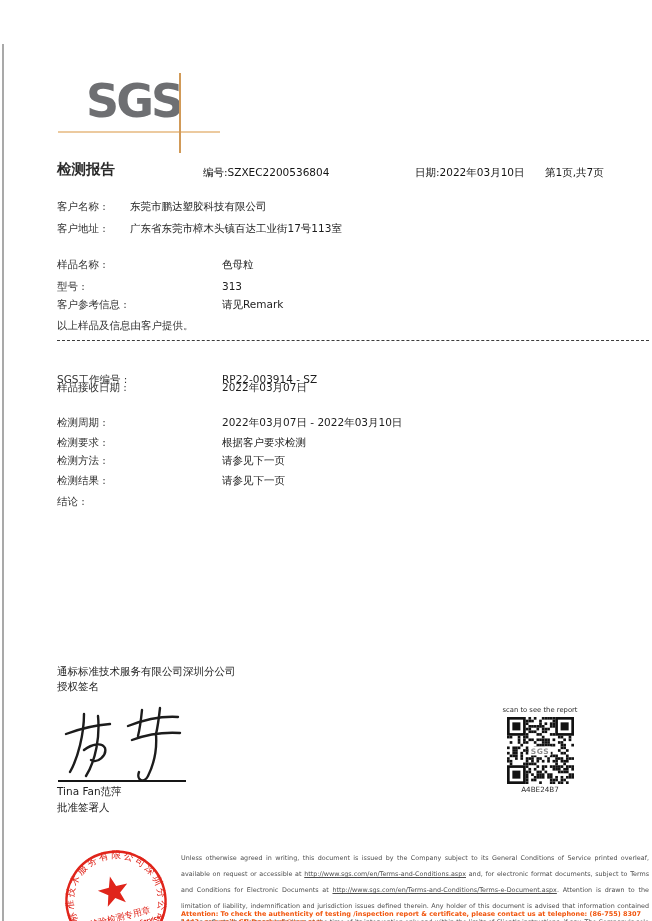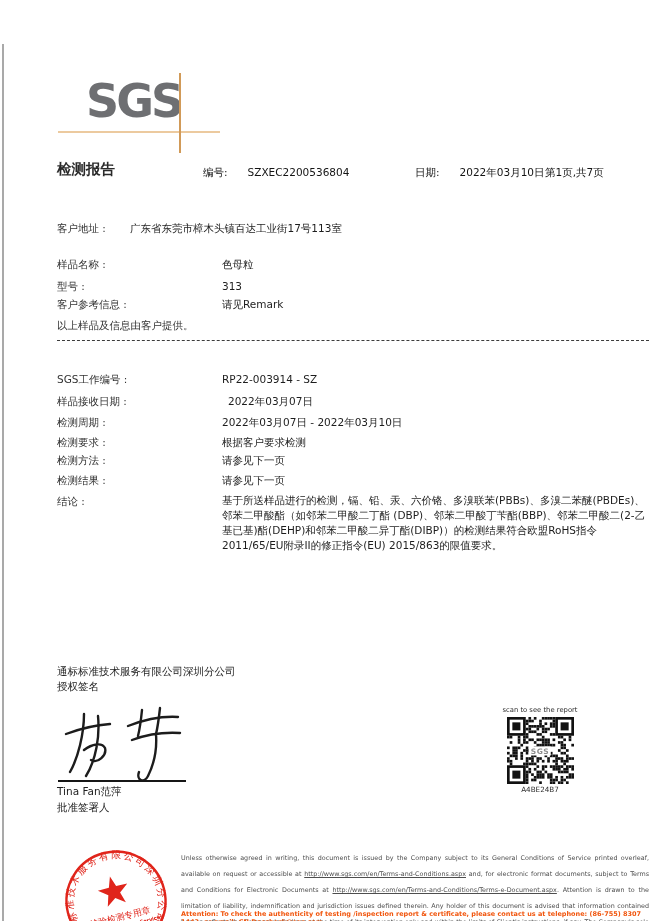--- a/index.html
+++ b/index.html
@@ -6,21 +6,21 @@
   .page{position:relative;width:652px;height:921px;background:#ffffff;overflow:hidden;
         font-family:"DejaVu Sans","Liberation Sans",sans-serif;color:#222;margin-top:44px;}
   .edge-left{position:absolute;left:2px;top:0;bottom:0;width:2px;background:#a9a9a9;}
   
   .sgs-logo{position:absolute;left:86px;top:34px;font-size:46px;font-weight:800;
             letter-spacing:-3px;color:#6e6f72;line-height:1;}
   .logo-hline{position:absolute;left:58px;top:87px;width:162px;height:2px;background:#ecca9f;}
   .logo-vline{position:absolute;left:179px;top:29px;width:2px;height:80px;background:#d19a58;}
   
   .doc-title{position:absolute;left:57px;top:116px;font-size:14.5px;font-weight:bold;color:#2a2a2a;}
-  .hgroup{position:absolute;top:122px;font-size:10.5px;color:#141414;display:flex;gap:20px;white-space:nowrap;}
+  .hgroup{position:absolute;top:122px;font-size:10.5px;color:#141414;display:flex;gap:0;white-space:nowrap;}
   
   .frow{position:absolute;left:57px;display:flex;font-size:10.5px;color:#1d1d1d;white-space:nowrap;}
   .flabel{flex:none;color:#333;}
   .w1 .flabel{width:73px;}
   .w2 .flabel{width:165px;}
   .note{position:absolute;left:57px;font-size:10.5px;color:#333;}
   .sep{position:absolute;left:57px;top:296px;width:592px;border-top:1.4px dashed #3c3c3c;}
   .conclusion-text{position:absolute;left:222px;top:449px;width:424px;font-size:10.5px;
                    line-height:15px;color:#1d1d1d;}
   
@@ -67,20 +67,24 @@
     <span>SZXEC2200536804</span>
   </div>
   <div class="hgroup" style="left:415px;">
     <span>日期:</span>
     <span>2022年03月10日</span>
   </div>
   <div class="hgroup" style="left:545px;">
     <span>第1页,共7页</span>
   </div>
 
+  <div class="frow w1" style="top:156px;">
+    <span class="flabel">客户名称 :</span>
+    <span>东莞市鹏达塑胶科技有限公司</span>
+  </div>
   <div class="frow w1" style="top:178px;">
     <span class="flabel">客户地址 :</span>
     <span>广东省东莞市樟木头镇百达工业街17号113室</span>
   </div>
 
   <div class="frow w2" style="top:214px;">
     <span class="flabel">样品名称 :</span>
     <span>色母粒</span>
   </div>
   <div class="frow w2" style="top:236px;">
@@ -92,21 +96,21 @@
     <span>请见Remark</span>
   </div>
   <div class="note" style="top:275px;">以上样品及信息由客户提供。</div>
 
   <div class="sep"></div>
 
   <div class="frow w2" style="top:329px;">
     <span class="flabel">SGS工作编号 :</span>
     <span>RP22-003914 - SZ</span>
   </div>
-  <div class="frow w2" style="top:351px;gap:6px;">
+  <div class="frow w2" style="top:337px;">
     <span class="flabel">样品接收日期 :</span>
     <span>2022年03月07日</span>
   </div>
   <div class="frow w2" style="top:372px;">
     <span class="flabel">检测周期 :</span>
     <span>2022年03月07日 - 2022年03月10日</span>
   </div>
   <div class="frow w2" style="top:392px;justify-content:space-between;">
     <span class="flabel">检测要求 :</span>
     <span>根据客户要求检测</span>
@@ -116,21 +120,20 @@
     <span>请参见下一页</span>
   </div>
   <div class="frow w2" style="top:430px;">
     <span class="flabel">检测结果 :</span>
     <span>请参见下一页</span>
   </div>
 
   <div class="frow w2" style="top:451px;">
     <span class="flabel">结论 :</span>
   </div>
-  <div class="conclusion-text">基于所送样品进行的检测，镉、铅、汞、六价铬、多溴联苯(PBBs)、多溴二苯醚(PBDEs)、邻苯二甲酸酯（如邻苯二甲酸二丁酯 (DBP)、邻苯二甲酸丁苄酯(BBP)、邻苯二甲酸二(2-乙基已基)酯(DEHP)和邻苯二甲酸二异丁酯(DIBP)）的检测结果符合欧盟RoHS指令2011/65/EU附录II的修正指令(EU) 2015/863的限值要求。</div>
 
   <div class="company-line" style="top:621px;">通标标准技术服务有限公司深圳分公司</div>
   <div class="company-line" style="top:636px;">授权签名</div>
 
   <svg class="sig-svg" width="132" height="78" viewBox="0 0 132 78">
     <g fill="none" stroke="#1c1c1c" stroke-width="2.4" stroke-linecap="round">
       <path d="M6,30 C22,24 36,21 50,20"></path>
       <path d="M24,10 C24,30 18,54 10,68"></path>
       <path d="M38,12 C40,32 36,56 26,72 M24,46 C32,40 42,38 45,44 C47,51 38,60 31,56"></path>
       <path d="M68,22 C86,15 102,12 118,13"></path>

